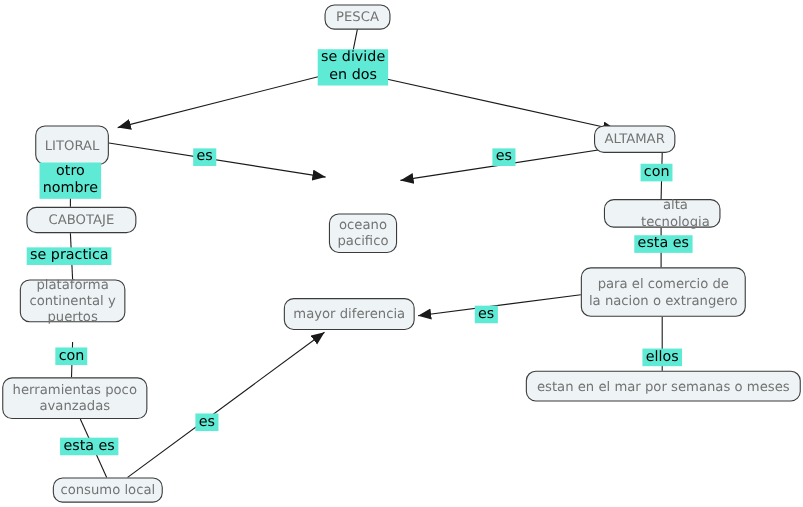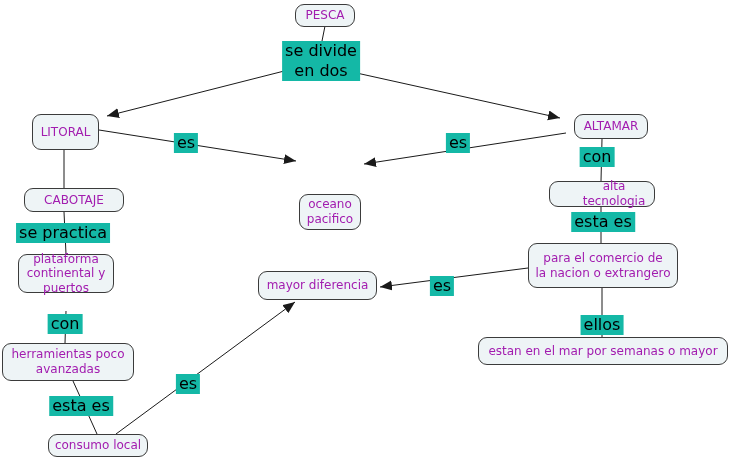--- a/index.html
+++ b/index.html
@@ -5,27 +5,27 @@
   html,body{margin:0;padding:0;background:#fff;}
   #canvas{
     position:relative;width:730px;height:461px;background:#ffffff;
     font-family:"DejaVu Sans", "Liberation Sans", sans-serif;overflow:hidden;
   }
   #edges{position:absolute;left:0;top:0;width:730px;height:461px;z-index:1;}
   .node{
     position:absolute;z-index:2;box-sizing:border-box;
     background:#eef4f6;border:1px solid #3b3b3b;border-radius:9px;
     display:flex;align-items:center;justify-content:center;
-    text-align:center;font-size:12px;line-height:1.22;color:#a21caf;
+    text-align:center;font-size:12px;line-height:1.22;color:#737373;
     white-space:pre-line;padding:1px 4px;
   }
   .lbl{
     position:absolute;z-index:2;transform:translate(-50%,-50%);
-    background:#14b8a6;padding:0 3px;text-align:center;
-    font-size:16px;line-height:1.25;color:#000;white-space:pre-line;
+    background:#5eead4;padding:0 3px;text-align:center;
+    font-size:13px;line-height:1.25;color:#000;white-space:pre-line;
   }
   line{stroke:#1a1a1a;stroke-width:1;}
 </style>
 </head>
 <body>
 
 <div id="canvas">
 
   <svg id="edges">
     <defs>
@@ -44,40 +44,42 @@
     <line x1="73" y1="381" x2="97" y2="434"></line>
     <line x1="116" y1="434" x2="295" y2="302" marker-end="url(#arrow)"></line>
     <line x1="528" y1="268" x2="380" y2="287" marker-end="url(#arrow)"></line>
     <line x1="602" y1="139" x2="601" y2="181"></line>
     <line x1="601" y1="207" x2="601" y2="243"></line>
     <line x1="602" y1="288" x2="602" y2="337"></line>
   </svg>
 
   <div class="node" style="left:295px;top:4px;width:60px;height:23px;">PESCA</div>
   <div class="node" style="left:32px;top:114px;width:67px;height:36px;">LITORAL</div>
-  <div class="node" style="left:574px;top:114px;width:74px;height:25px;">ALTAMAR</div>
+  <div class="node" style="left:540px;top:114px;width:74px;height:25px;">ALTAMAR</div>
   <div class="node" style="left:299px;top:146px;width:62px;height:36px;margin-top:48px;">oceano
 pacifico</div>
   <div class="node" style="left:24px;top:188px;width:100px;height:24px;">CABOTAJE</div>
   <div class="node" style="left:18px;top:254px;width:96px;height:39px;">plataforma
 continental y
 puertos</div>
   <div class="node" style="left:2px;top:343px;width:132px;height:38px;">herramientas poco
 avanzadas</div>
   <div class="node" style="left:48px;top:434px;width:100px;height:23px;">consumo local</div>
   <div class="node" style="left:528px;top:243px;width:150px;height:45px;">para el comercio de
 la nacion o extrangero</div>
   <div class="node" style="left:258px;top:271px;width:119px;height:29px;">mayor diferencia</div>
   <div class="node" style="left:549px;top:181px;width:106px;height:26px;padding-left:28px;">alta tecnologia</div>
-  <div class="node" style="left:478px;top:337px;width:250px;height:28px;">estan en el mar por semanas o mayor</div>
+  <div class="node" style="left:478px;top:337px;width:250px;height:28px;">estan en el mar por semanas o meses</div>
 
   <div class="lbl" style="left:321px;top:61px;">se divide
 en dos</div>
   <div class="lbl" style="left:186px;top:143px;">es</div>
   <div class="lbl" style="left:458px;top:143px;">es</div>
+  <div class="lbl" style="left:64px;top:164px;">otro
+nombre</div>
   <div class="lbl" style="left:63px;top:233px;">se practica</div>
   <div class="lbl" style="left:65px;top:324px;">con</div>
   <div class="lbl" style="left:81px;top:406px;">esta es</div>
   <div class="lbl" style="left:188px;top:384px;">es</div>
   <div class="lbl" style="left:597px;top:157px;">con</div>
   <div class="lbl" style="left:603px;top:222px;">esta es</div>
   <div class="lbl" style="left:602px;top:325px;">ellos</div>
   <div class="lbl" style="left:442px;top:286px;">es</div>
 
 </div>

